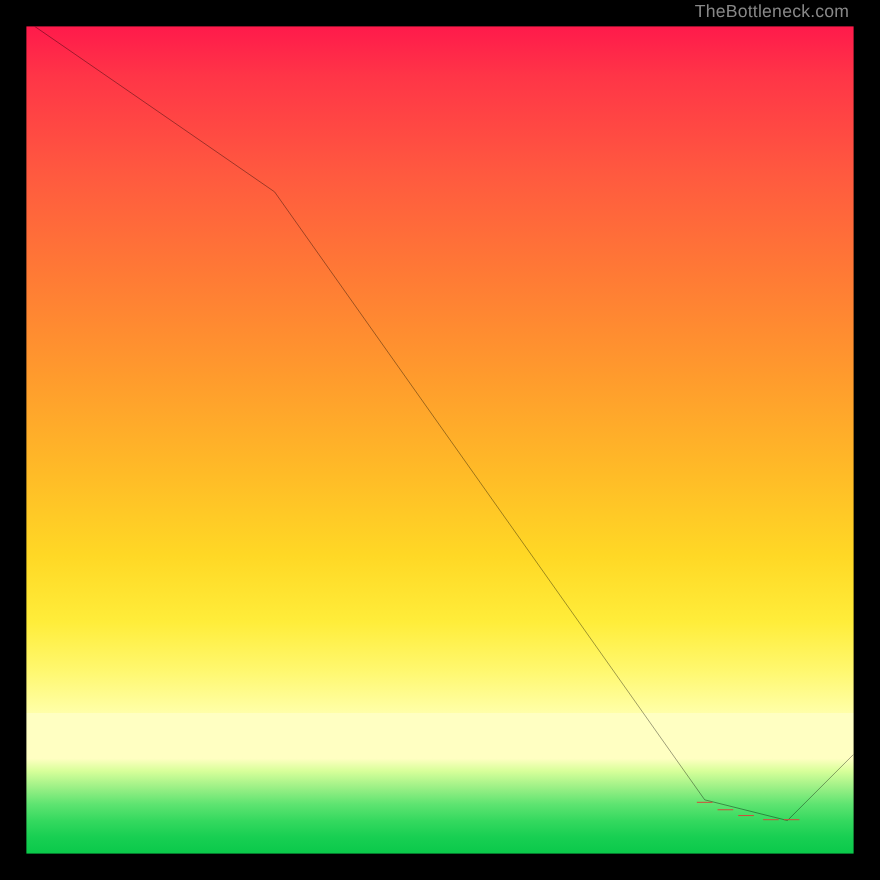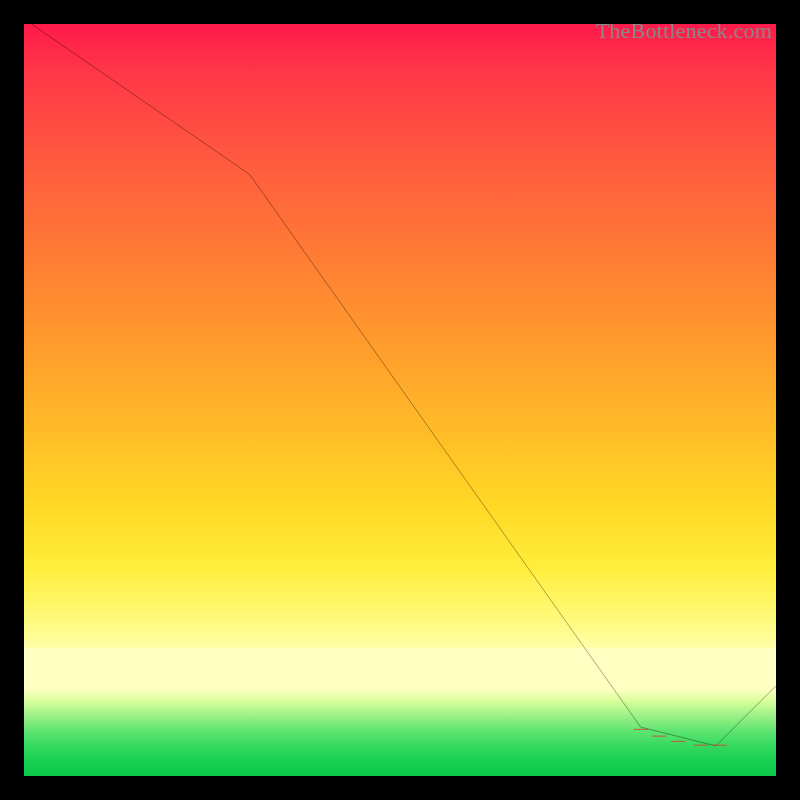--- a/index.html
+++ b/index.html
@@ -43,26 +43,26 @@
       #d8ff9a 90%,
       #9cf086 92%,
       #5fe471 94%,
       #35d95f 96%,
       #18cf52 98%,
       #0ac94a 100%
     );
   }
   .watermark {
     position: absolute;
-    top: 18px;
+    top: 2px;
     right: 28px;
     color: #888;
-    font-size: 22px;
+    font-size: 16px;
     font-weight: 500;
-    font-family: Liberation Serif, serif;
+    font-family: Liberation Sans, sans-serif;
     letter-spacing: 0.2px;
     z-index: 5;
     user-select: none;
   }
   svg.curve {
     position: absolute;
     inset: 0;
     width: 100%;
     height: 100%;
     z-index: 3;

